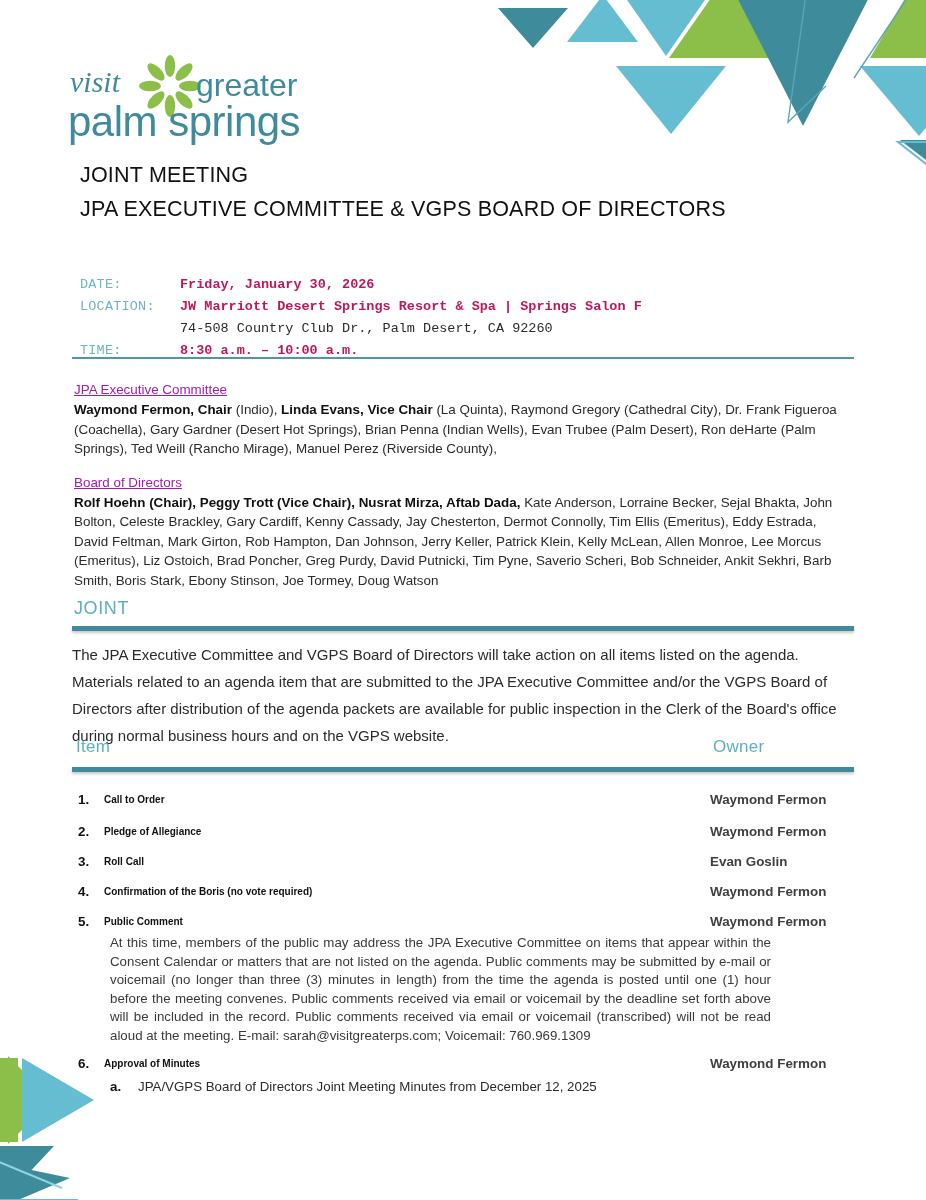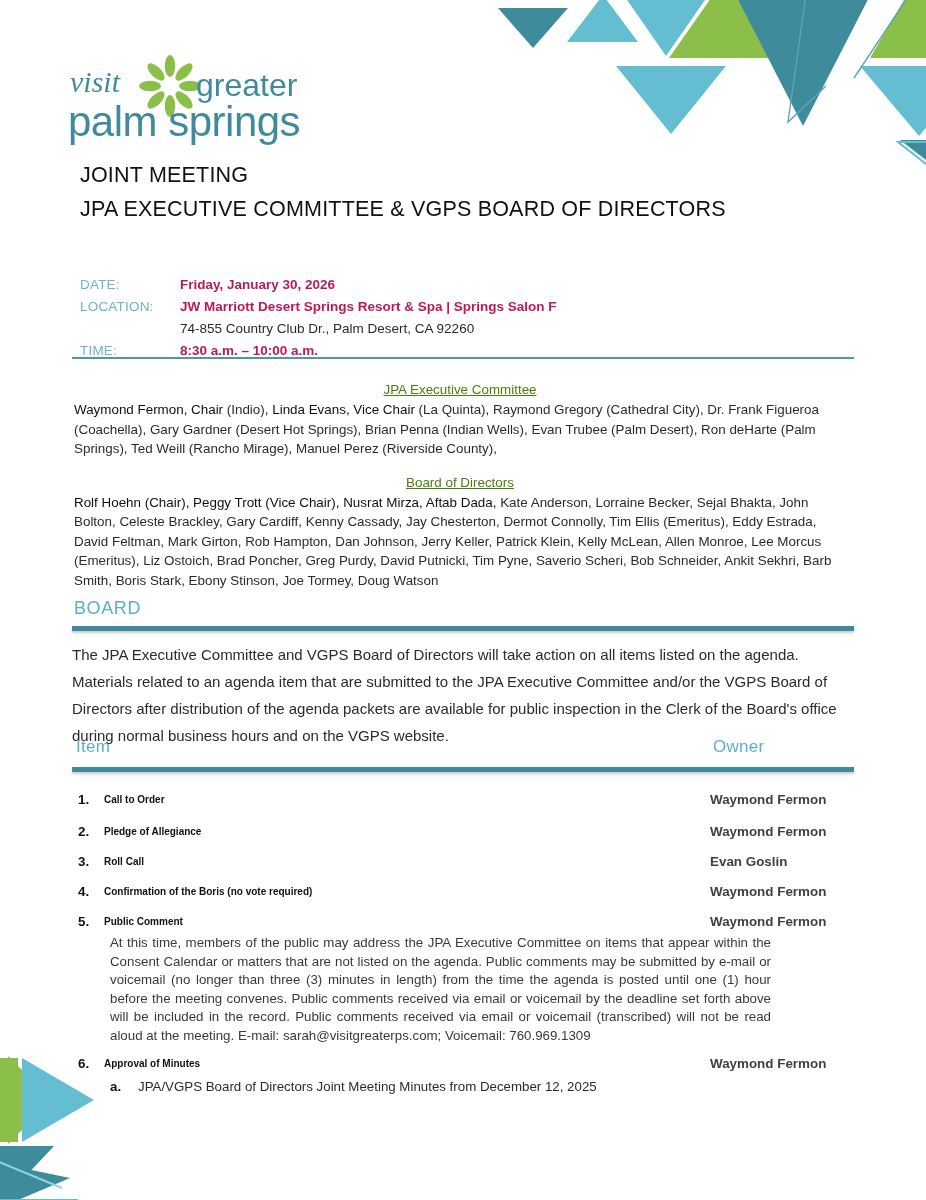--- a/index.html
+++ b/index.html
@@ -68,20 +68,21 @@
   }
   .doc-title div { white-space: nowrap; }
 
   
   .meta {
     position: absolute;
     left: 80px;
     top: 274px;
     width: 780px;
     font-size: 13.5px;
+    font-family: Liberation Mono, monospace;
   }
   .meta-row {
     display: flex;
     line-height: 21px;
     margin-bottom: 1px;
   }
   .meta-label {
     color: #6fb4c6;
     width: 100px;
     flex: 0 0 100px;
@@ -109,25 +110,24 @@
     left: 74px;
     top: 380px;
     width: 772px;
     font-size: 13.4px;
     line-height: 19.4px;
     color: #2b2b2b;
   }
   .members .grp-title {
     text-decoration: underline;
     margin-bottom: 1px;
-    color: #4d7c0f;
-    text-align: center;
+    color: #a21caf;
   }
   .members .grp-body { margin-bottom: 14px; }
-  .members b { font-weight: normal; color: #111; text-align: center; }
+  .members b { font-weight: bold; color: #111; text-align: center; }
 
   
   .agenda-head {
     position: absolute;
     left: 74px;
     top: 598px;
     font-size: 18px;
     color: #5fafc4;
     letter-spacing: 0.6px;
   }
@@ -311,39 +311,39 @@
     <div class="meta-row">
       <div class="meta-label">DATE:</div>
       <div class="meta-value">Friday, January 30, 2026</div>
     </div>
     <div class="meta-row">
       <div class="meta-label">LOCATION:</div>
       <div class="meta-value">JW Marriott Desert Springs Resort &amp; Spa  |  Springs Salon F</div>
     </div>
     <div class="meta-row">
       <div class="meta-label"></div>
-      <div class="meta-value light">74-855 Country Club Dr., Palm Desert, CA 92260</div>
+      <div class="meta-value light">74-508 Country Club Dr., Palm Desert, CA 92260</div>
     </div>
     <div class="meta-row">
       <div class="meta-label">TIME:</div>
       <div class="meta-value">8:30 a.m. – 10:00 a.m.</div>
     </div>
   </div>
 
   <div class="rule-thin"></div>
 
   <div class="members">
     <div class="grp-title">JPA Executive Committee</div>
     <div class="grp-body"><b>Waymond Fermon, Chair</b><span> (Indio), </span><b>Linda Evans, Vice Chair</b><span> (La Quinta), Raymond Gregory (Cathedral City), Dr. Frank Figueroa (Coachella), Gary Gardner (Desert Hot Springs), Brian Penna (Indian Wells), Evan Trubee (Palm Desert), Ron deHarte (Palm Springs), Ted Weill (Rancho Mirage), Manuel Perez (Riverside County),</span></div>
 
     <div class="grp-title">Board of Directors</div>
     <div class="grp-body"><b>Rolf Hoehn (Chair), Peggy Trott (Vice Chair), Nusrat Mirza, Aftab Dada,</b><span> Kate Anderson, Lorraine Becker, Sejal Bhakta, John Bolton, Celeste Brackley, Gary Cardiff, Kenny Cassady, Jay Chesterton, Dermot Connolly, Tim Ellis (Emeritus), Eddy Estrada, David Feltman, Mark Girton, Rob Hampton, Dan Johnson, Jerry Keller, Patrick Klein, Kelly McLean, Allen Monroe, Lee Morcus (Emeritus), Liz Ostoich, Brad Poncher, Greg Purdy, David Putnicki,  Tim Pyne, Saverio Scheri, Bob Schneider, Ankit Sekhri, Barb Smith, Boris Stark, Ebony Stinson, Joe Tormey, Doug Watson</span></div>
   </div>
 
-  <div class="agenda-head">BOARD</div>
+  <div class="agenda-head">JOINT</div>
   <div class="rule-thick-1"></div>
 
   <div class="agenda-para">The JPA Executive Committee and VGPS Board of Directors will take action on all items listed on the agenda. Materials related to an agenda item that are submitted to the JPA Executive Committee and/or the VGPS Board of Directors after distribution of the agenda packets are available for public inspection in the Clerk of the Board's office during normal business hours and on the VGPS website.</div>
 
   <div class="tbl-head">
     <span>Item</span>
     <span class="owner-col">Owner</span>
   </div>
   <div class="rule-thick-2"></div>
 

